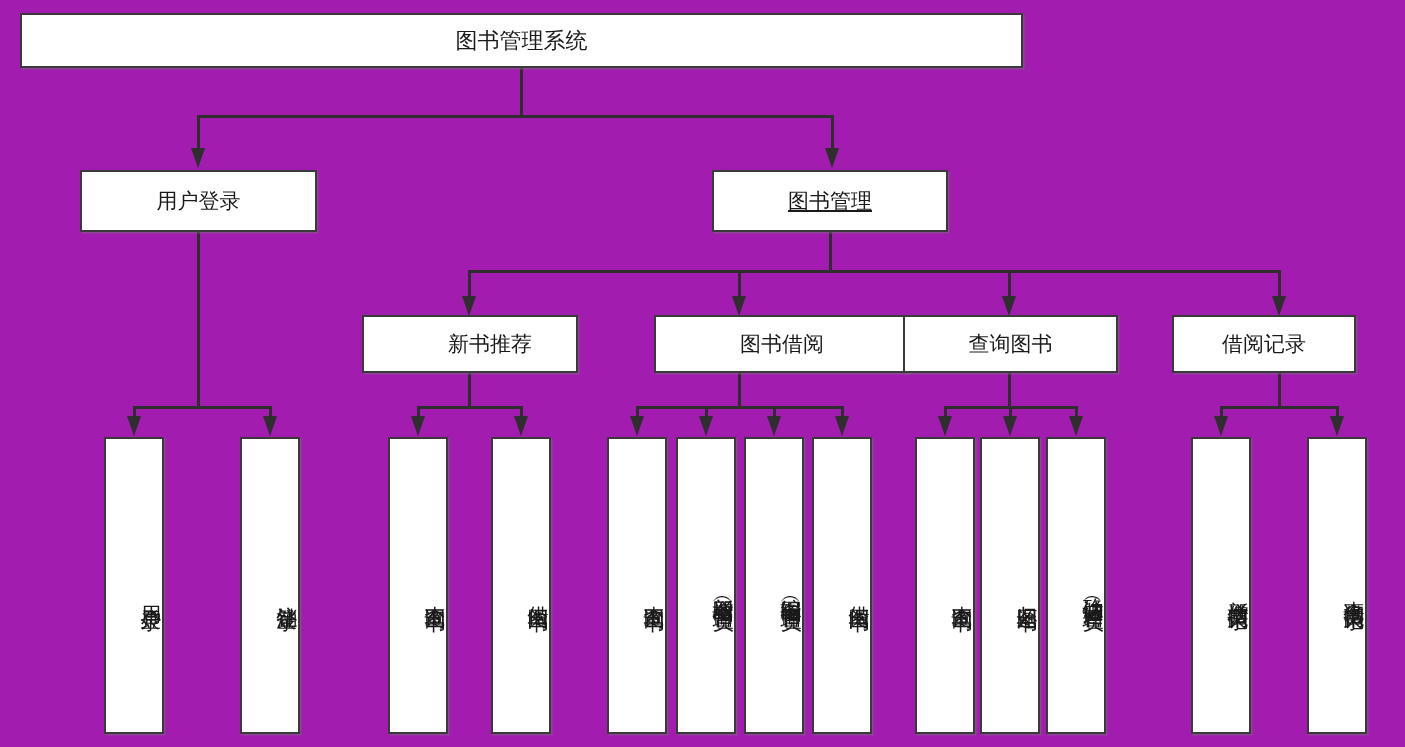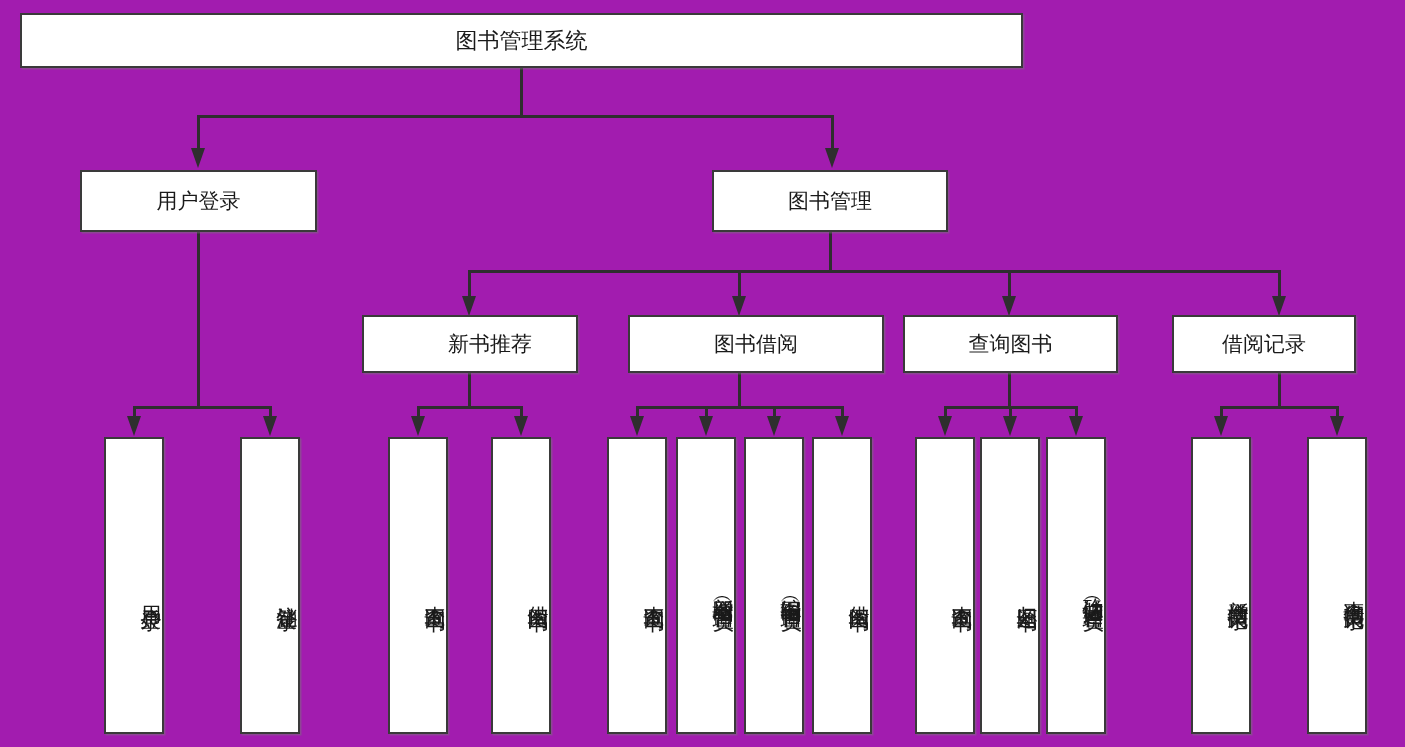--- a/index.html
+++ b/index.html
@@ -143,28 +143,28 @@
   <div class="vline" style="left:1336px; top:406px; height:12px;"></div>
   <div class="arrow" style="left:1330px; top:416px;"></div>
 
   <div class="node root" style="left:20px; top:13px; width:1003px; height:55px;">
     <span class="node-label">图书管理系统</span>
   </div>
 
   <div class="node level2" style="left:80px; top:170px; width:237px; height:62px;">
     <span class="node-label">用户登录</span>
   </div>
-  <div class="node level2" style="left:712px; top:170px; width:236px; height:62px;">
+  <div class="node level2" style="left:712px; top:170px; width:236px; height:62px;text-decoration:underline;">
     <span class="node-label">图书管理</span>
   </div>
 
   <div class="node level3" style="left:362px; top:315px; width:216px; height:58px;padding-left:40px;">
     <span class="node-label">新书推荐</span>
   </div>
-  <div class="node level3" style="left:628px; top:315px; width:256px; height:58px;">
+  <div class="node level3" style="left:654px; top:315px; width:256px; height:58px;">
     <span class="node-label">图书借阅</span>
   </div>
   <div class="node level3" style="left:903px; top:315px; width:215px; height:58px;">
     <span class="node-label">查询图书</span>
   </div>
   <div class="node level3" style="left:1172px; top:315px; width:184px; height:58px;">
     <span class="node-label">借阅记录</span>
   </div>
 
   <div class="node leaf" style="left:104px; top:437px; width:60px; height:297px;">

